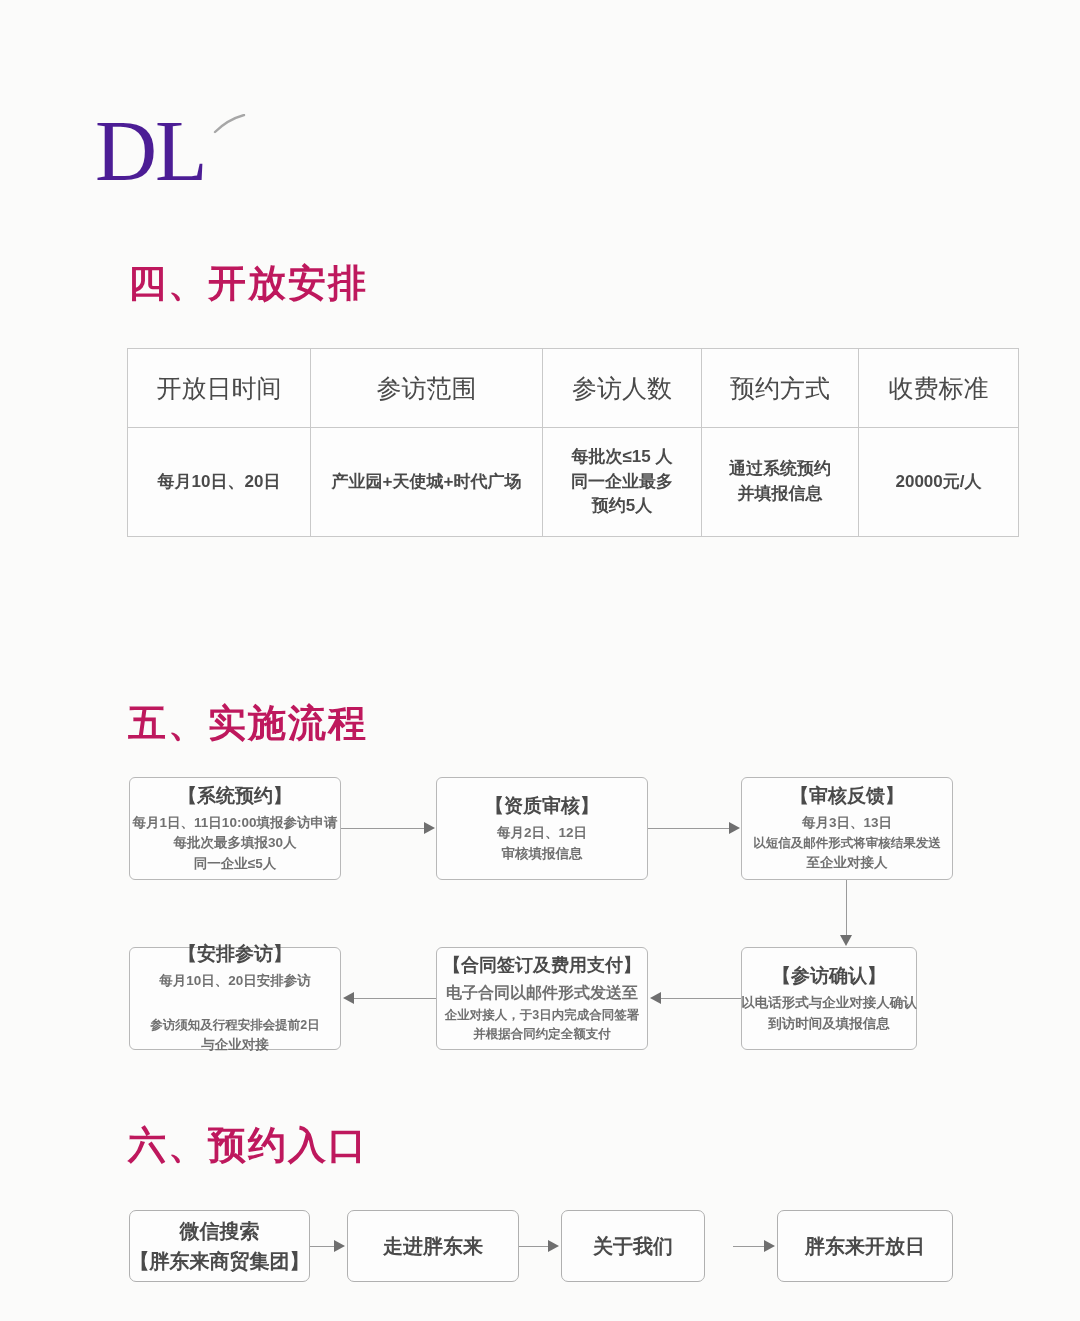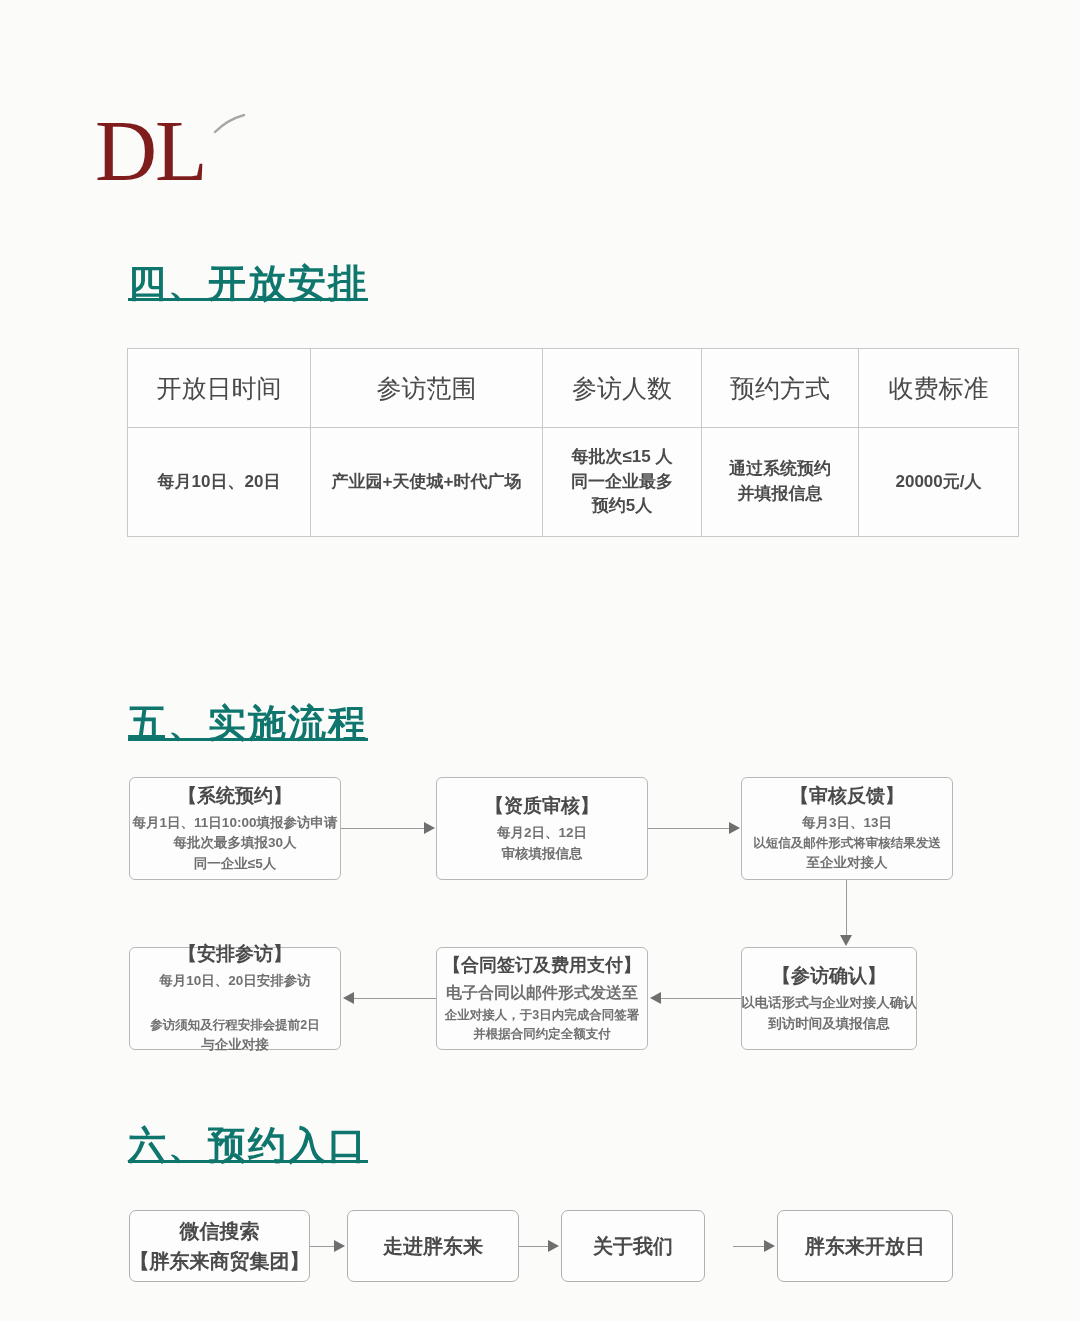--- a/index.html
+++ b/index.html
@@ -23,40 +23,39 @@
     left: 95px;
     top: 108px;
     width: 260px;
     height: 100px;
   }
   .logo-text {
     font-family: "Liberation Serif", "DejaVu Serif", serif;
     font-size: 86px;
     line-height: 86px;
     letter-spacing: -2px;
-    color: #7f1d1d;
+    color: #4c1d95;
     font-weight: 400;
   }
   .logo-accent {
     position: absolute;
     left: 118px;
     top: 6px;
     width: 34px;
     height: 20px;
   }
 
   
   .section-heading {
     position: absolute;
     font-size: 38px;
     font-weight: 700;
-    color: #0f766e;
+    color: #be185d;
     letter-spacing: 2px;
     white-space: nowrap;
-    text-decoration: underline;
   }
   #heading-4 { left: 128px; top: 258px; }
   #heading-5 { left: 128px; top: 698px; }
   #heading-6 { left: 128px; top: 1120px; }
 
   
   .table-wrap {
     position: absolute;
     left: 127px;
     top: 348px;

